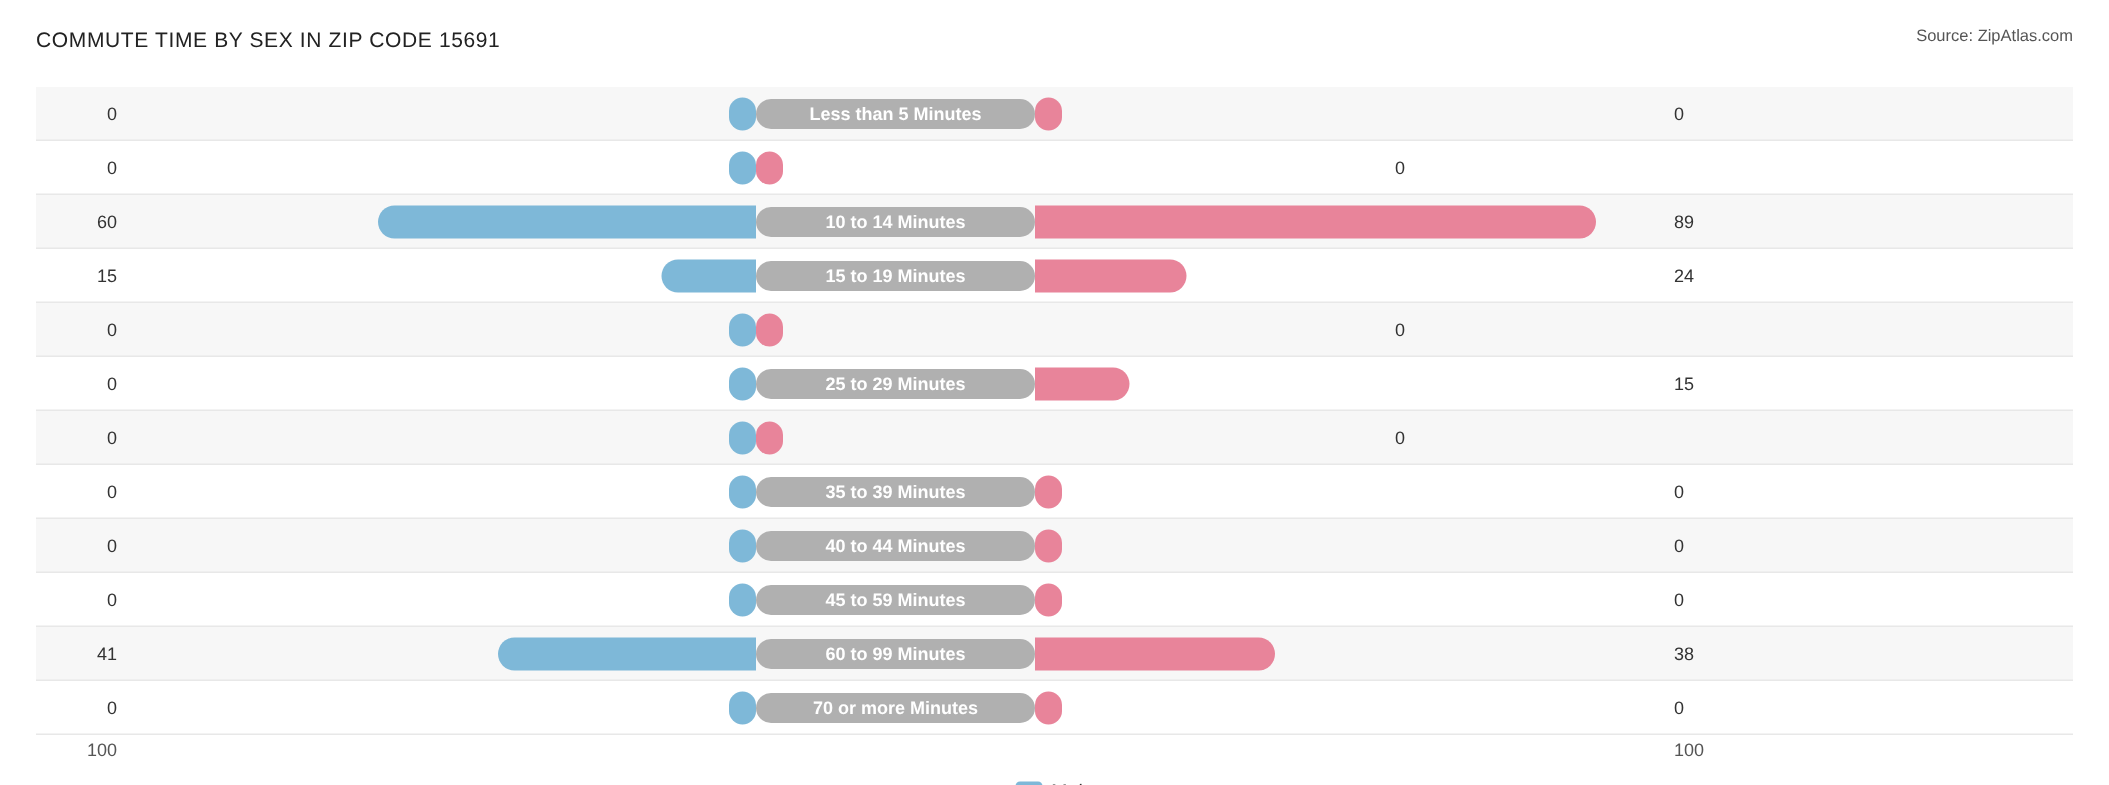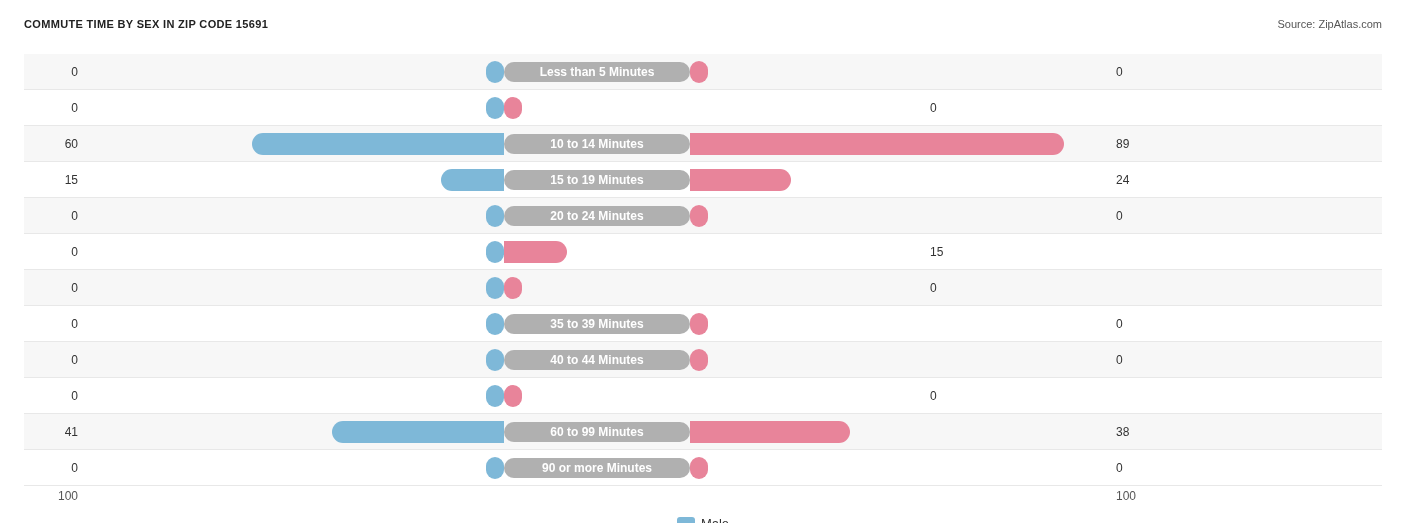--- a/index.html
+++ b/index.html
@@ -4,22 +4,22 @@
   <style>
     * { box-sizing: border-box; margin: 0; padding: 0; }
     body {
       font-family: Arial, sans-serif;
       background: #fff;
       width: 1406px;
       min-height: 523px;
       padding: 18px 24px 18px 24px;
     }
     .chart-title {
-      font-size: 11px;
-      font-weight: bold;
+      font-size: 14px;
+      font-weight: normal;
       text-transform: uppercase;
       letter-spacing: 0.03em;
       color: #222;
       margin-bottom: 18px;
     }
     .source-line {
       font-size: 11px;
       color: #555;
       text-align: right;
       margin-bottom: 6px;
@@ -196,31 +196,31 @@
       <div class="female-bar-wrap">
         <div class="female-bar" style="width: 100.8px;"></div>
       </div>
       <div class="right-val">24</div>
     </div>
     <div class="row">
       <div class="left-val">0</div>
       <div class="male-bar-wrap">
         <div class="male-bar" style="width: 18px; border-radius: 11px;"></div>
       </div>
-      <div class="center-label">20 to 24 Minutes</div>
-      <div class="female-bar-wrap">
-        <div class="female-bar" style="width: 18px; border-radius: 11px;"></div>
-      </div>
-      <div class="right-val">0</div>
-    </div>
-    <div class="row">
-      <div class="left-val">0</div>
-      <div class="male-bar-wrap">
-        <div class="male-bar" style="width: 18px; border-radius: 11px;"></div>
-      </div>
+      <div class="female-bar-wrap">
+        <div class="female-bar" style="width: 18px; border-radius: 11px;"></div>
+      </div>
+      <div class="right-val">0</div>
+    </div>
+    <div class="row">
+      <div class="left-val">0</div>
+      <div class="male-bar-wrap">
+        <div class="male-bar" style="width: 18px; border-radius: 11px;"></div>
+      </div>
+      <div class="center-label">25 to 29 Minutes</div>
       <div class="female-bar-wrap">
         <div class="female-bar" style="width: 63px;"></div>
       </div>
       <div class="right-val">15</div>
     </div>
     <div class="row">
       <div class="left-val">0</div>
       <div class="male-bar-wrap">
         <div class="male-bar" style="width: 18px; border-radius: 11px;"></div>
       </div>
@@ -249,20 +249,21 @@
       <div class="female-bar-wrap">
         <div class="female-bar" style="width: 18px; border-radius: 11px;"></div>
       </div>
       <div class="right-val">0</div>
     </div>
     <div class="row">
       <div class="left-val">0</div>
       <div class="male-bar-wrap">
         <div class="male-bar" style="width: 18px; border-radius: 11px;"></div>
       </div>
+      <div class="center-label">45 to 59 Minutes</div>
       <div class="female-bar-wrap">
         <div class="female-bar" style="width: 18px; border-radius: 11px;"></div>
       </div>
       <div class="right-val">0</div>
     </div>
     <div class="row">
       <div class="left-val">41</div>
       <div class="male-bar-wrap">
         <div class="male-bar" style="width: 172.2px;"></div>
       </div>
@@ -270,21 +271,21 @@
       <div class="female-bar-wrap">
         <div class="female-bar" style="width: 159.6px;"></div>
       </div>
       <div class="right-val">38</div>
     </div>
     <div class="row">
       <div class="left-val">0</div>
       <div class="male-bar-wrap">
         <div class="male-bar" style="width: 18px; border-radius: 11px;"></div>
       </div>
-      <div class="center-label">90 or more Minutes</div>
+      <div class="center-label">70 or more Minutes</div>
       <div class="female-bar-wrap">
         <div class="female-bar" style="width: 18px; border-radius: 11px;"></div>
       </div>
       <div class="right-val">0</div>
     </div>
   </div>
 
 <div class="axis-row">
   <div class="axis-left">100</div>
   <div class="axis-mid"></div>

